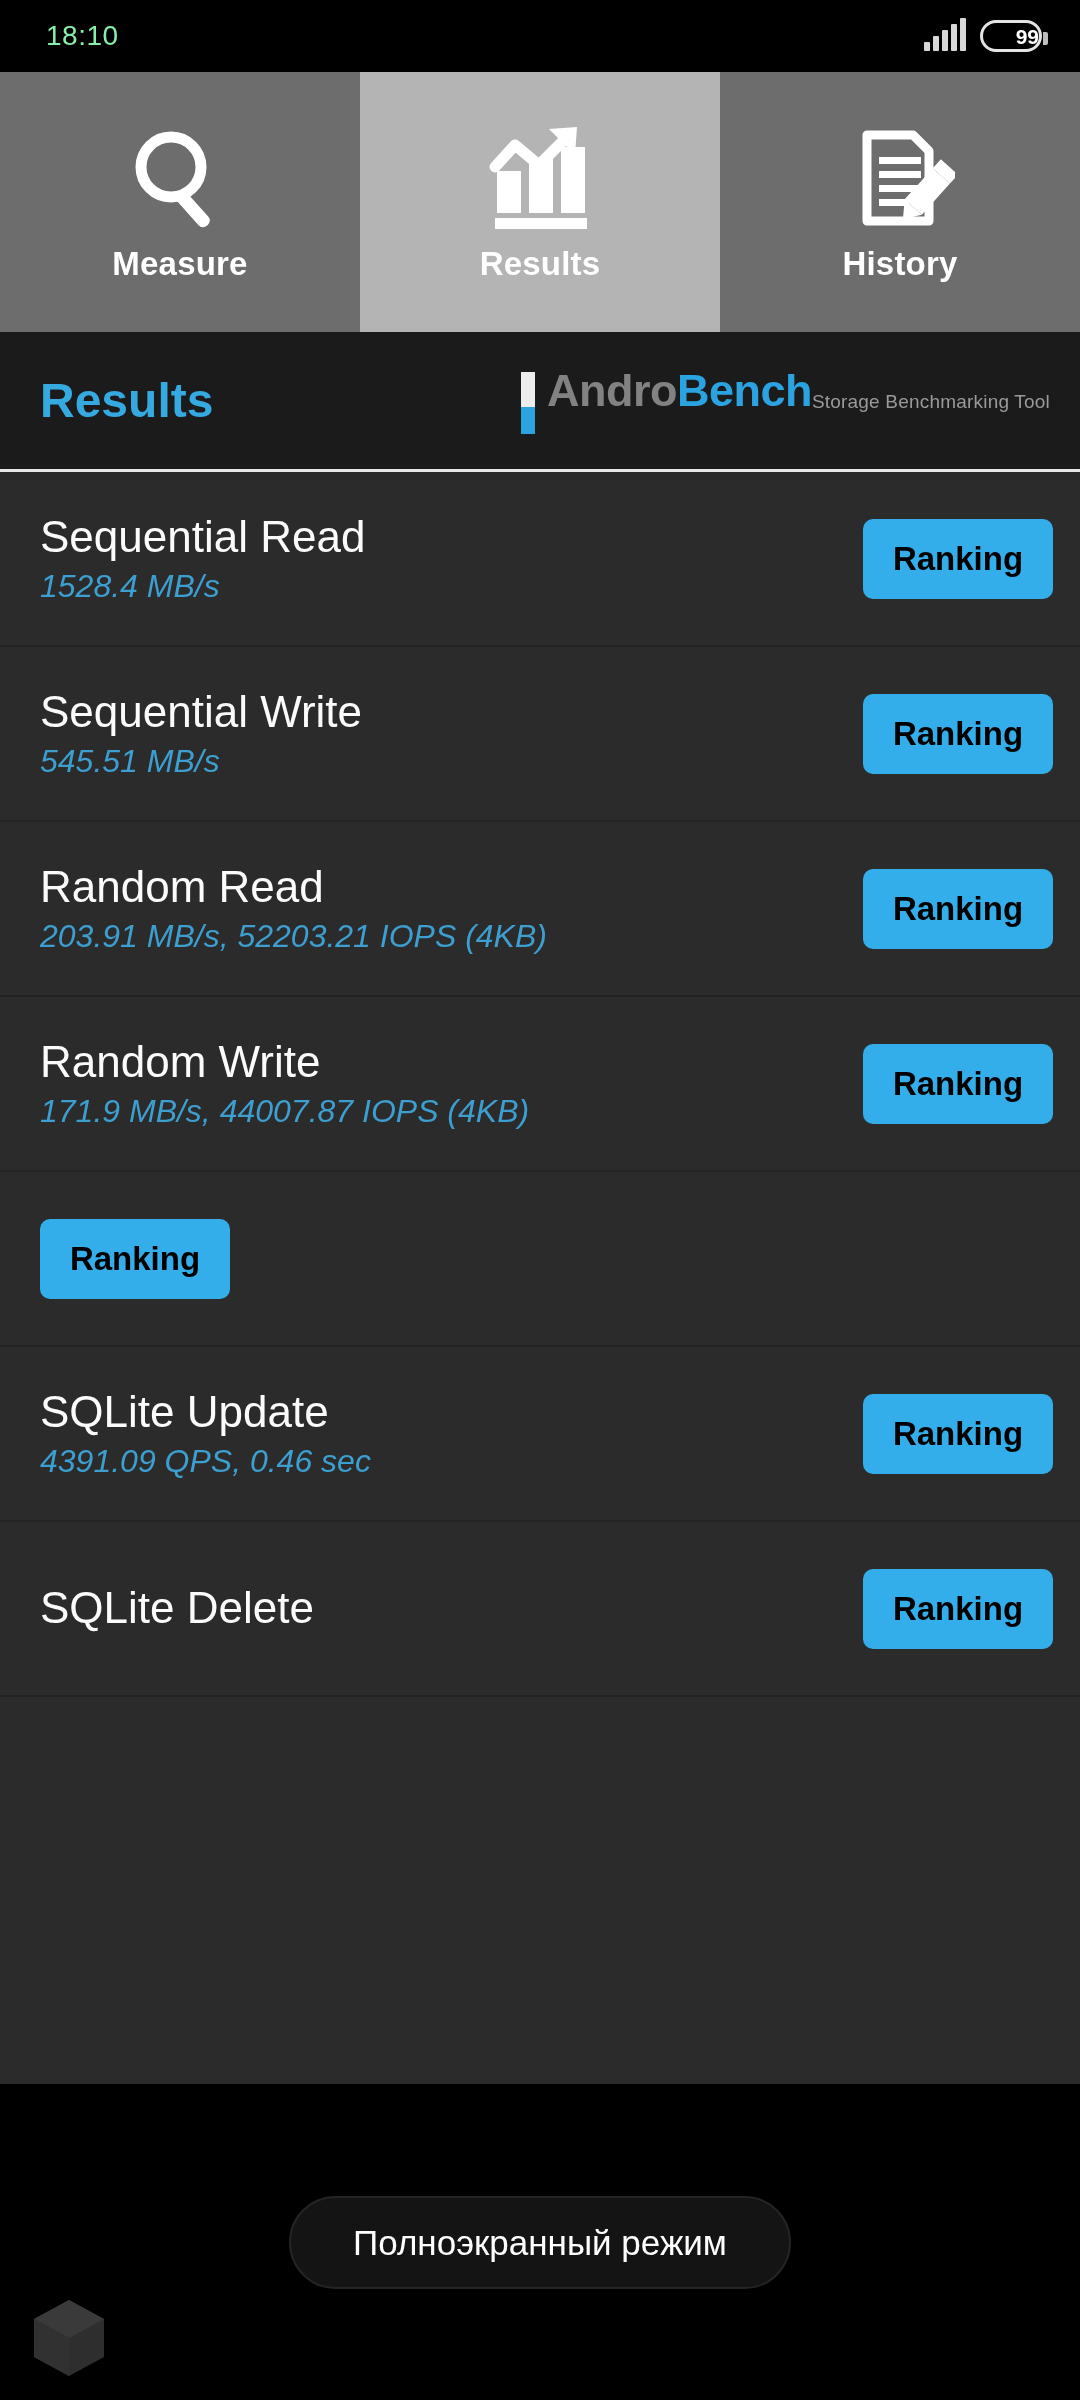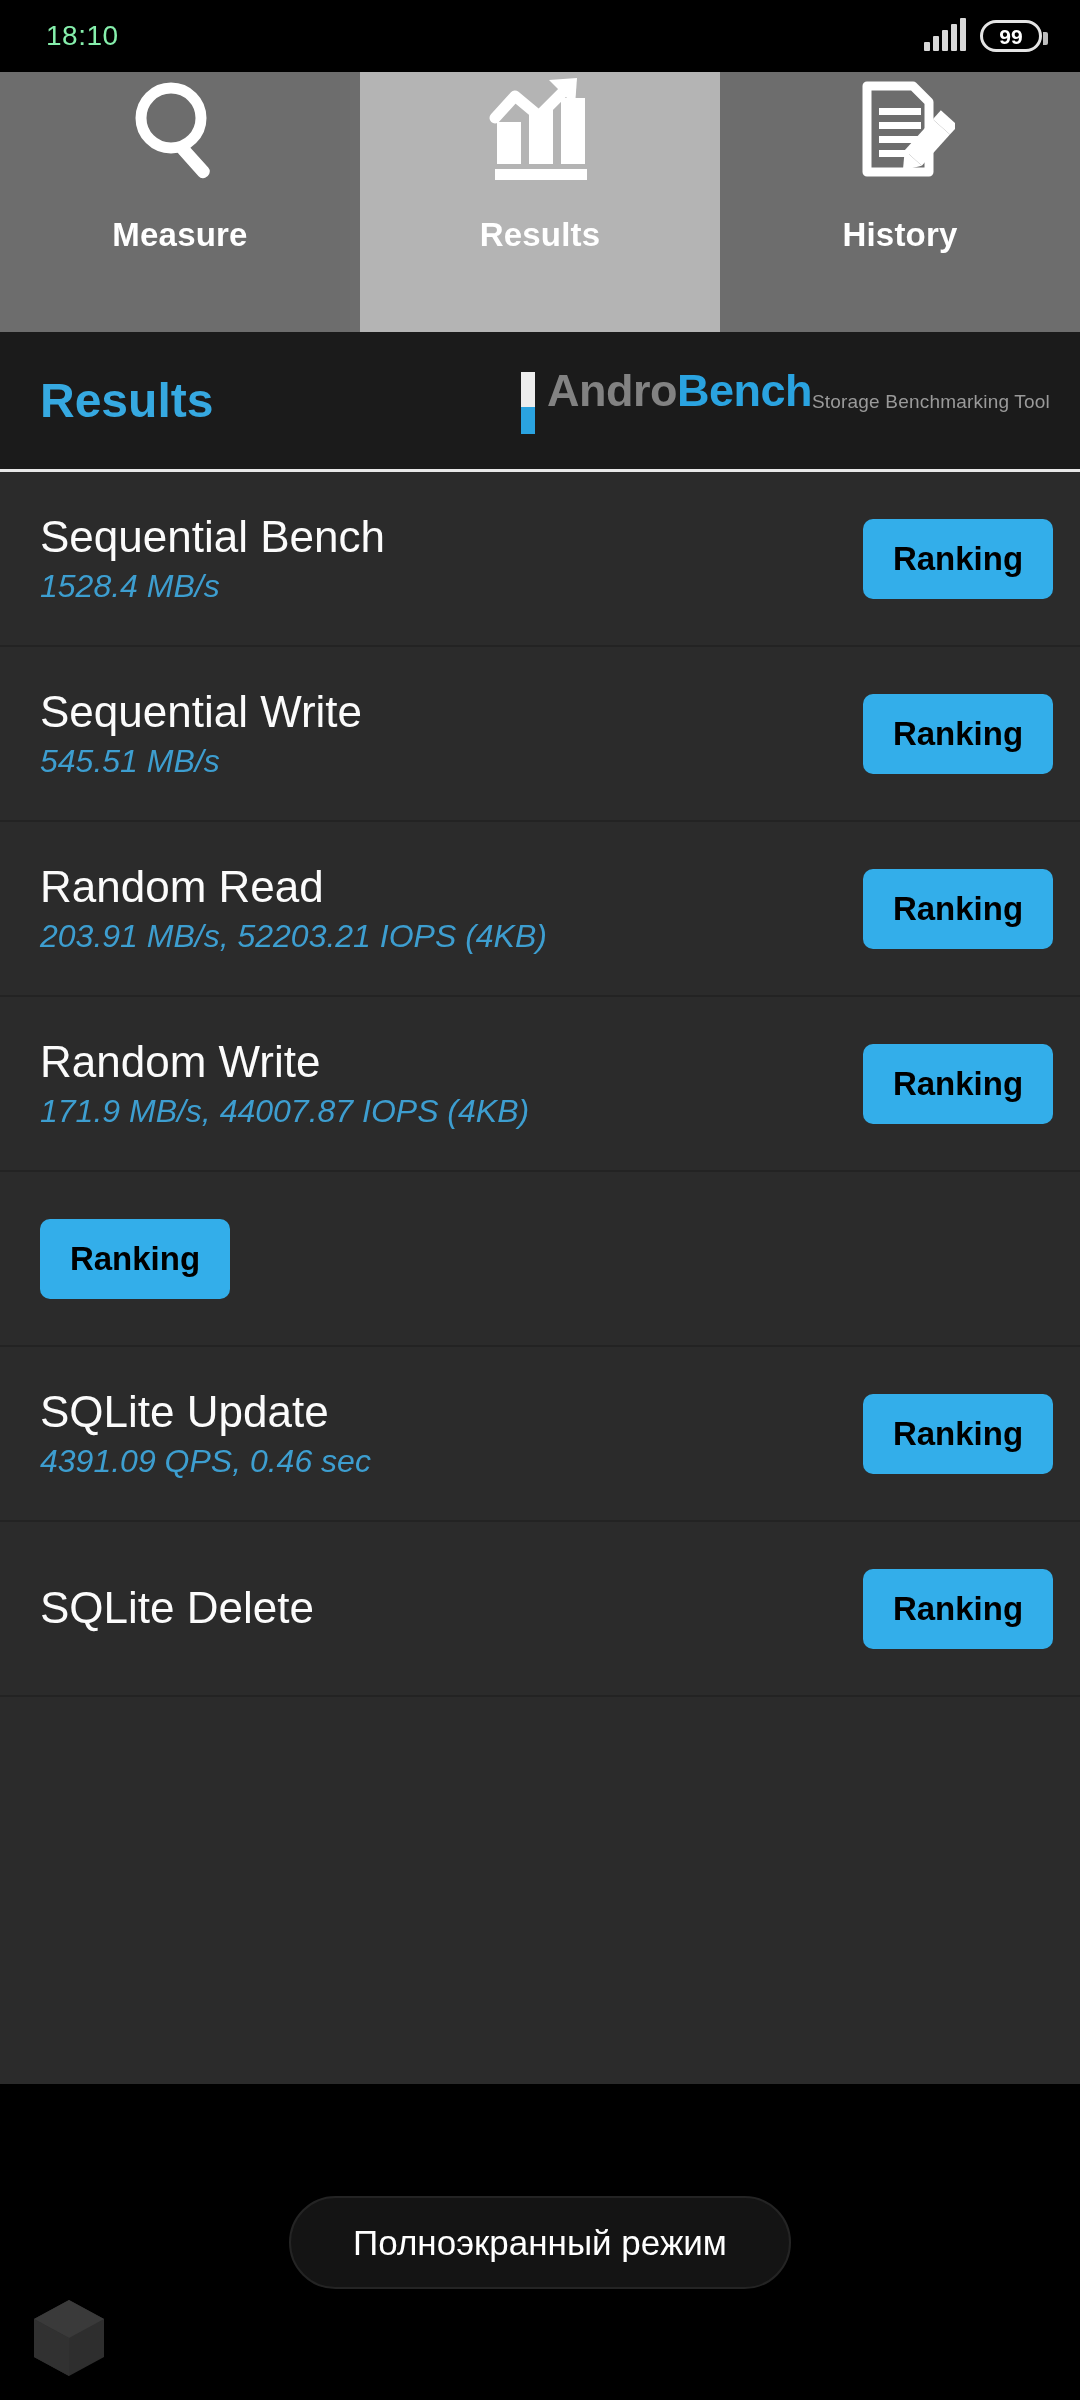--- a/index.html
+++ b/index.html
@@ -25,38 +25,38 @@
   .signal{ display:flex; align-items:flex-end; gap:3px; height:30px; }
   .signal i{ display:block; width:6px; background:#d8d8d8; border-radius:1px; }
   .signal i:nth-child(1){ height:9px; }
   .signal i:nth-child(2){ height:15px; }
   .signal i:nth-child(3){ height:21px; }
   .signal i:nth-child(4){ height:27px; }
   .signal i:nth-child(5){ height:33px; }
   .battery{
     position:relative; width:62px; height:32px;
     border:3px solid #e4e4e4; border-radius:16px;
-    display:flex; align-items:center; justify-content:center;
+    display:flex; align-items:center; justify-content:flex-end;
   }
   .battery:after{
     content:""; position:absolute; right:-9px; top:9px;
     width:5px; height:13px; background:#bdbdbd; border-radius:0 2px 2px 0;
   }
   .battery span{ color:#fff; font-size:21px; font-weight:700; line-height:1; }
 
   
   .tabbar{
     width:1080px; height:260px;
     display:flex; background:#6d6d6d;
   }
   .tab{
     flex:1; position:relative;
     display:flex; flex-direction:column;
-    align-items:center; 
-    background:#6d6d6d; gap:20px;
+    align-items:center; justify-content:center;
+    background:#6d6d6d; gap:0;
   }
   .tab + .tab:before{
     content:""; position:absolute; left:0; top:0; bottom:0;
     width:2px; background:#8a8a8a;
   }
   .tab.active{ background:#b4b4b4; }
   .tab.active:before, .tab.active + .tab:before{ background:transparent; }
   .tab-icon{ height:118px; display:flex; align-items:center; justify-content:center; }
   .tab-icon svg{ display:block; }
   .tab-label{
@@ -216,21 +216,21 @@
       </div>
       <div class="logo-sub">Storage Benchmarking Tool</div>
     </div>
   </div>
 </div>
 
 <div class="list">
 
   <div class="row">
     <div class="row-texts">
-      <div class="row-title">Sequential Bench</div>
+      <div class="row-title">Sequential Read</div>
       <div class="row-value">1528.4 MB/s</div>
     </div>
     <div class="ranking-btn">Ranking</div>
   </div>
 
   <div class="row">
     <div class="row-texts">
       <div class="row-title">Sequential Write</div>
       <div class="row-value">545.51 MB/s</div>
     </div>

